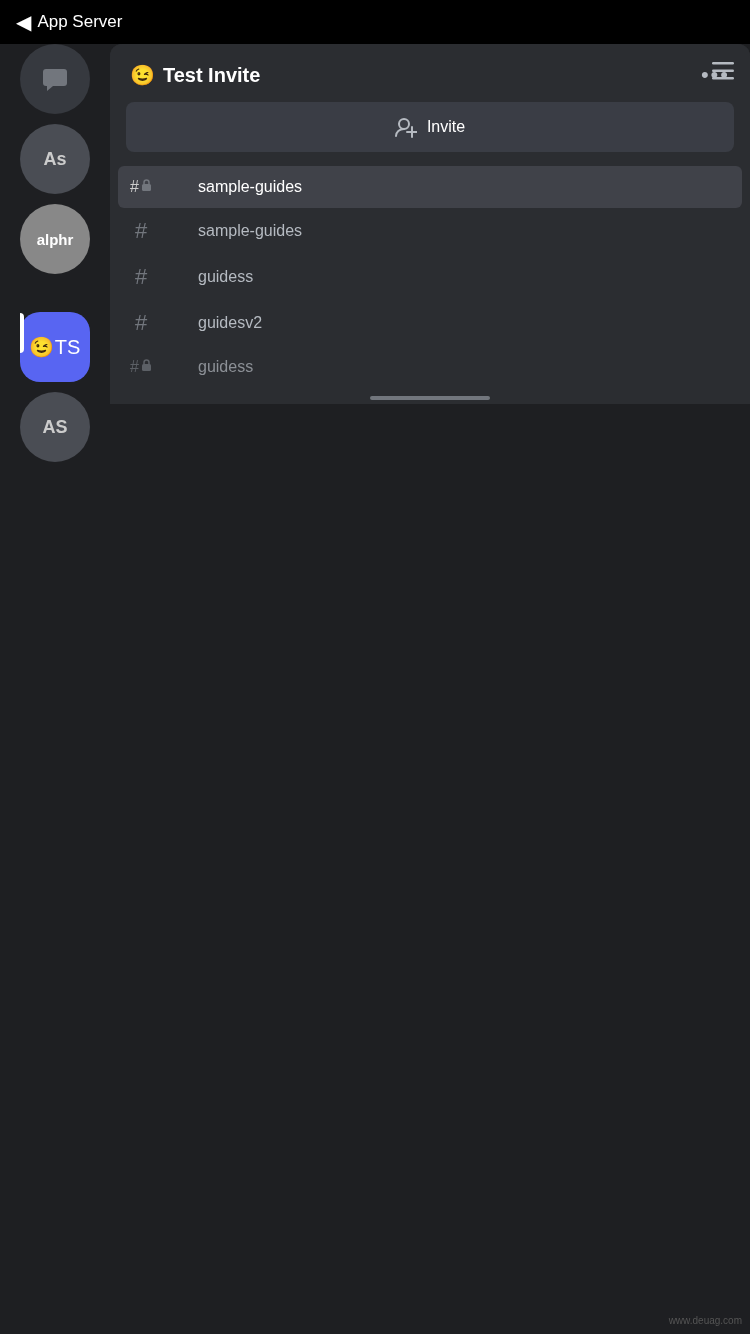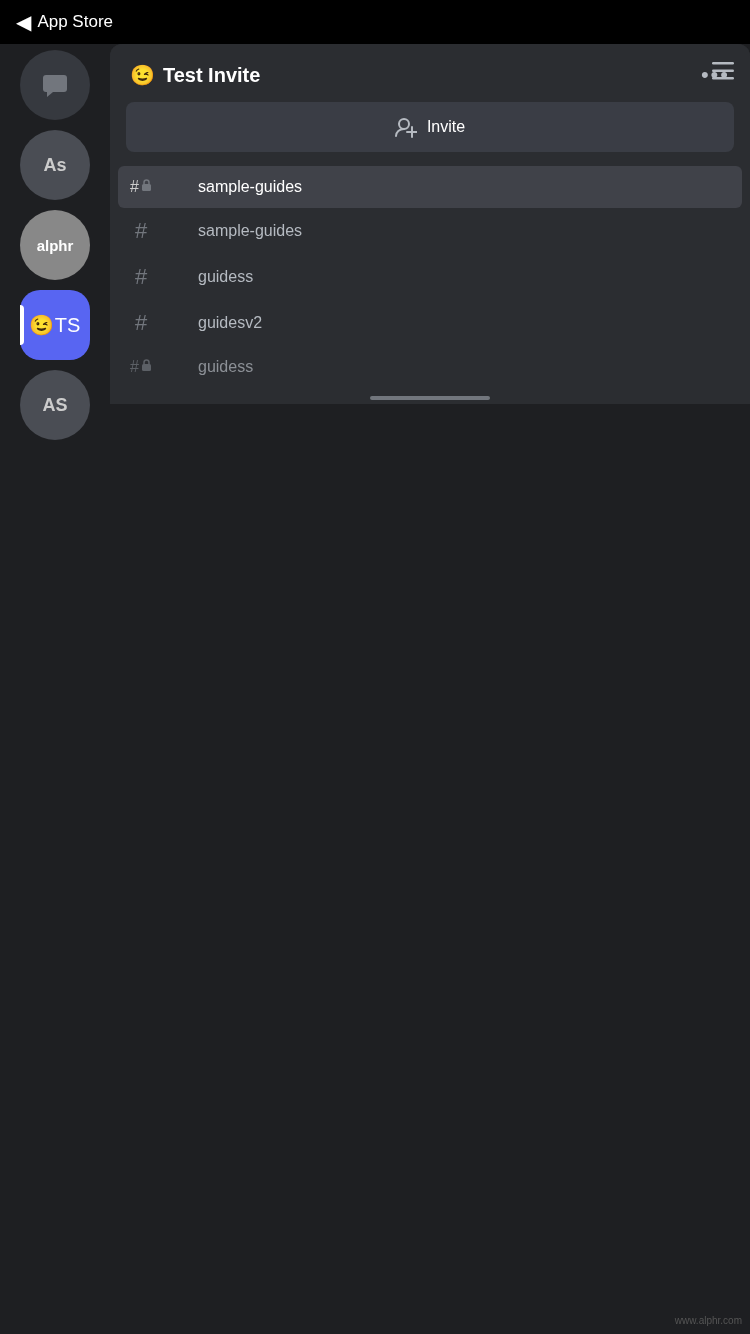--- a/index.html
+++ b/index.html
@@ -40,21 +40,21 @@
       position: relative;
     }
 
     
     .sidebar {
       width: 110px;
       background: #1e1f22;
       display: flex;
       flex-direction: column;
       align-items: center;
-      padding-top: 6px;
+      padding-top: 0;
       gap: 10px;
       flex-shrink: 0;
     }
     .sidebar-icon {
       width: 70px;
       height: 70px;
       border-radius: 50%;
       background: #36393f;
       display: flex;
       align-items: center;
@@ -81,20 +81,21 @@
       font-size: 22px;
     }
     .sidebar-icon.as-icon {
       background: #4a4d54;
       font-size: 18px;
       color: #ccc;
       font-weight: 600;
     }
     .sidebar-icon.active {
       border-radius: 20px;
+      margin-top: 28px;
     }
     .sidebar-active-indicator {
       position: absolute;
       left: 0;
       width: 4px;
       height: 40px;
       background: #fff;
       border-radius: 0 4px 4px 0;
     }
     .sidebar-item-wrapper {
@@ -232,21 +233,21 @@
 
     
     svg { display: block; }
   </style>
 </head>
 <body>
 
 <div class="top-bar">
   <div class="back-btn">
     <span class="back-chevron">◀</span>
-    <span>App Store</span>
+    <span>App Server</span>
   </div>
 </div>
 
 <div class="main-layout">
 
   <div class="top-portion" style="width:100%;">
 
     <div class="sidebar">
 
       <div class="sidebar-icon chat-icon">
@@ -346,13 +347,13 @@
 
         <div class="scroll-indicator">
           <div class="scroll-bar"></div>
         </div>
       </div>
     </div>
   </div>
 
 </div>
 
-<div class="watermark">www.alphr.com</div>
+<div class="watermark">www.deuag.com</div>
 
 </body></html>

